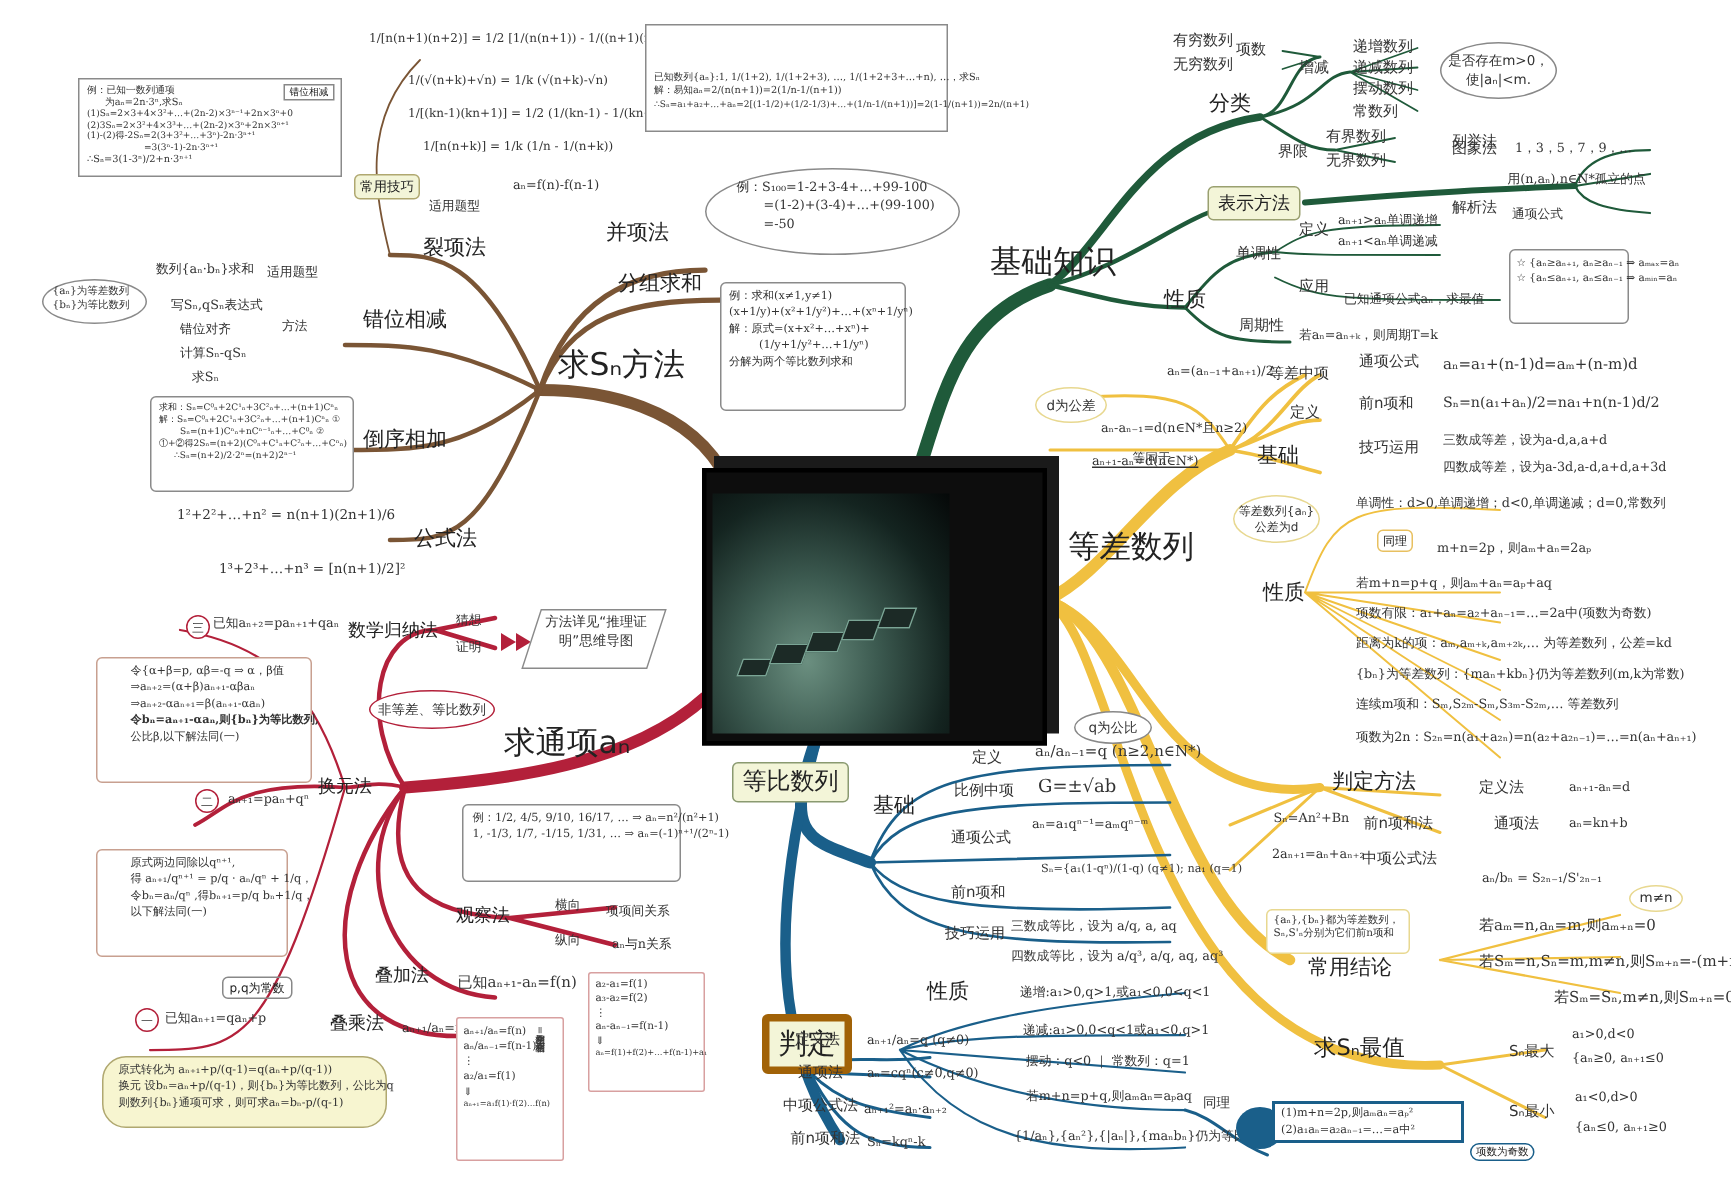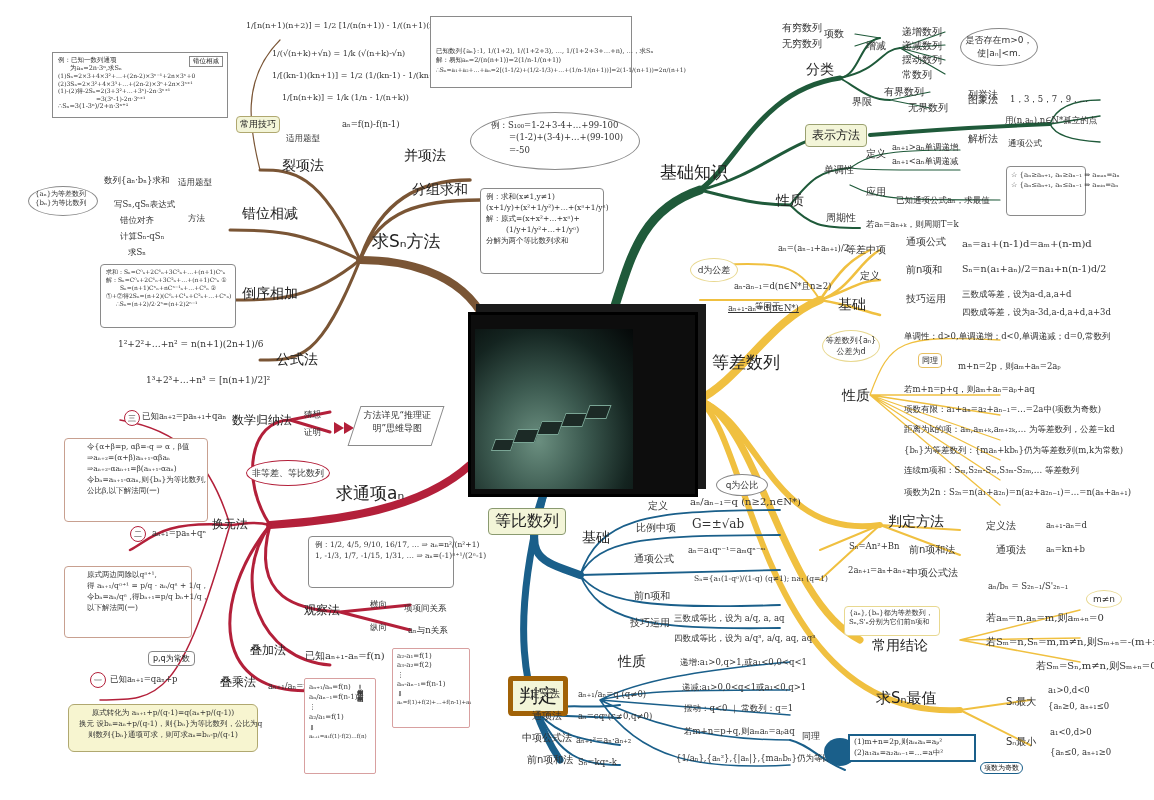--- a/index.html
+++ b/index.html
@@ -1,20 +1,20 @@
 <!DOCTYPE html>
 <html><head>
 <meta charset="utf-8">
 <style>
   * { box-sizing: border-box; margin: 0; padding: 0; }
   html, body { width: 1154px; height: 800px; background: #ffffff; overflow: hidden; }
   body { position: relative; font-family: "DejaVu Sans", "Liberation Sans", sans-serif; color: #222; }
   svg.branches { position: absolute; left: 0; top: 0; width: 1154px; height: 800px; }
   .t { position: absolute; white-space: nowrap; line-height: 1.1; }
-  .big { font-size: 17px; color: #222; }
+  .big { font-size: 21px; color: #222; }
   .mid { font-size: 12px; color: #222; }
   .sm  { font-size: 10px; color: #333; }
   .xs  { font-size: 8.5px; color: #333; font-family: "DejaVu Serif", serif; }
   .box { position: absolute; border: 1.5px solid #8a8a8a; background: #fff; border-radius: 4px; padding: 4px 6px; }
   .box .ln { font-size: 8.5px; line-height: 1.45; white-space: nowrap; font-family: "DejaVu Serif", serif; color: #333; }
   .bubble { position: absolute; border: 1.2px solid #888; border-radius: 50%; background: #fff; display: flex; align-items: center; justify-content: center; text-align: center; font-size: 9px; color: #333; }
   .tag { position: absolute; padding: 2px 6px; border-radius: 4px; font-size: 12px; }
   .center-box { position: absolute; left: 468px; top: 312px; width: 230px; height: 185px; background: #0d0d0d; border: 3px solid #000; box-shadow: 8px -8px 0 #1a1a1a; }
   .center-photo { position: absolute; left: 4px; top: 14px; width: 158px; height: 160px;
     background: radial-gradient(ellipse at 40% 70%, #6b8f80 0%, #3c5a50 35%, #142420 70%, #050808 100%); }
@@ -103,21 +103,21 @@
 <div class="t sm" style="left:824px;top:28px;">项数</div>
 <div class="t sm" style="left:782px;top:22px;">有穷数列</div>
 <div class="t sm" style="left:782px;top:38px;">无穷数列</div>
 <div class="t sm" style="left:866px;top:40px;">增减</div>
 <div class="t sm" style="left:902px;top:26px;">递增数列</div>
 <div class="t sm" style="left:902px;top:40px;">递减数列</div>
 <div class="t sm" style="left:902px;top:54px;">摆动数列</div>
 <div class="t sm" style="left:902px;top:69px;">常数列</div>
 <div class="t sm" style="left:852px;top:96px;">界限</div>
 <div class="t sm" style="left:884px;top:86px;">有界数列</div>
-<div class="t sm" style="left:884px;top:102px;margin-left:24px;">无界数列</div>
+<div class="t sm" style="left:884px;top:102px;">无界数列</div>
 <div class="bubble" style="left:960px;top:28px;width:78px;height:38px;white-space:normal;padding:4px;">是否存在m&gt;0，使|aₙ|&lt;m.</div>
 
 <div class="tag" style="left:805px;top:124px;background:#f3f5d8;border:1px solid #9aa070;">表示方法</div>
 <div class="t sm" style="left:968px;top:89px;">列举法</div>
 <div class="t xs" style="left:1010px;top:95px;">1，3，5，7，9，…</div>
 <div class="t sm" style="left:968px;top:94px;">图象法</div>
 <div class="t xs" style="left:1005px;top:116px;">用(n,aₙ),n∈N*孤立的点</div>
 <div class="t sm" style="left:968px;top:133px;">解析法</div>
 <div class="t xs" style="left:1008px;top:139px;">通项公式</div>
 
@@ -252,35 +252,35 @@
 <div class="t xs" style="left:370px;top:623px;">纵向</div>
 <div class="t xs" style="left:408px;top:626px;">aₙ与n关系</div>
 
 <div class="t mid" style="left:212px;top:518px;">换元法</div>
 <div class="bubble" style="left:124px;top:410px;width:16px;height:16px;border-color:#b3203a;font-size:8px;">三</div>
 <div class="t xs" style="left:142px;top:412px;">已知aₙ₊₂=paₙ₊₁+qaₙ</div>
 <div class="box" style="left:64px;top:438px;width:144px;height:84px;border-color:#c8a090;padding:3px 5px 3px 22px;">
   <div class="ln" style="font-size:7.5px;">令{α+β=p, αβ=-q ⇒ α，β值</div>
   <div class="ln" style="font-size:7.5px;">⇒aₙ₊₂=(α+β)aₙ₊₁-αβaₙ</div>
   <div class="ln" style="font-size:7.5px;">⇒aₙ₊₂-αaₙ₊₁=β(aₙ₊₁-αaₙ)</div>
-  <div class="ln" style="font-size:7.5px;">令bₙ=aₙ₊₁-αaₙ,则{bₙ}为等比数列,</div>
+  <div class="ln" style="font-size:7.5px;font-weight:bold;">令bₙ=aₙ₊₁-αaₙ,则{bₙ}为等比数列,</div>
   <div class="ln" style="font-size:7.5px;">公比β,以下解法同(一)</div>
 </div>
 <div class="bubble" style="left:130px;top:526px;width:16px;height:16px;border-color:#b3203a;font-size:8px;">二</div>
 <div class="t xs" style="left:152px;top:529px;">aₙ₊₁=paₙ+qⁿ</div>
 <div class="box" style="left:64px;top:566px;width:128px;height:72px;border-color:#c8a090;padding:3px 5px 3px 22px;">
   <div class="ln" style="font-size:7.5px;">原式两边同除以qⁿ⁺¹,</div>
   <div class="ln" style="font-size:7.5px;">得 aₙ₊₁/qⁿ⁺¹ = p/q · aₙ/qⁿ + 1/q，</div>
   <div class="ln" style="font-size:7.5px;">令bₙ=aₙ/qⁿ ,得bₙ₊₁=p/q bₙ+1/q，</div>
   <div class="ln" style="font-size:7.5px;">以下解法同(一)</div>
 </div>
 <div class="bubble" style="left:90px;top:672px;width:16px;height:16px;border-color:#b3203a;font-size:8px;">一</div>
 <div class="t xs" style="left:110px;top:675px;">已知aₙ₊₁=qaₙ+p</div>
 <div class="tag" style="left:148px;top:651px;font-size:8px;padding:1px 4px;border:1px solid #888;">p,q为常数</div>
-<div class="box" style="left:68px;top:704px;width:190px;height:48px;background:#f7f5d0;border-color:#b0a870;border-radius:6px;padding:3px 10px;text-align:center;">
+<div class="box" style="left:68px;top:704px;width:190px;height:48px;background:#f7f5d0;border-color:#b0a870;border-radius:16px;padding:3px 10px;">
   <div class="ln" style="font-size:7.5px;">原式转化为 aₙ₊₁+p/(q-1)=q(aₙ+p/(q-1))</div>
   <div class="ln" style="font-size:7.5px;">换元 设bₙ=aₙ+p/(q-1)，则{bₙ}为等比数列，公比为q</div>
   <div class="ln" style="font-size:7.5px;">则数列{bₙ}通项可求，则可求aₙ=bₙ-p/(q-1)</div>
 </div>
 
 <div class="t mid" style="left:250px;top:644px;">叠加法</div>
 <div class="t xs" style="left:305px;top:650px;font-size:10px;">已知aₙ₊₁-aₙ=f(n)</div>
 <div class="box" style="left:392px;top:648px;width:78px;height:80px;border-color:#d8a0a0;border-radius:2px;padding:3px 4px;">
   <div class="ln" style="font-size:7px;line-height:1.35;">a₂-a₁=f(1)</div>
   <div class="ln" style="font-size:7px;line-height:1.35;">a₃-a₂=f(2)</div>

